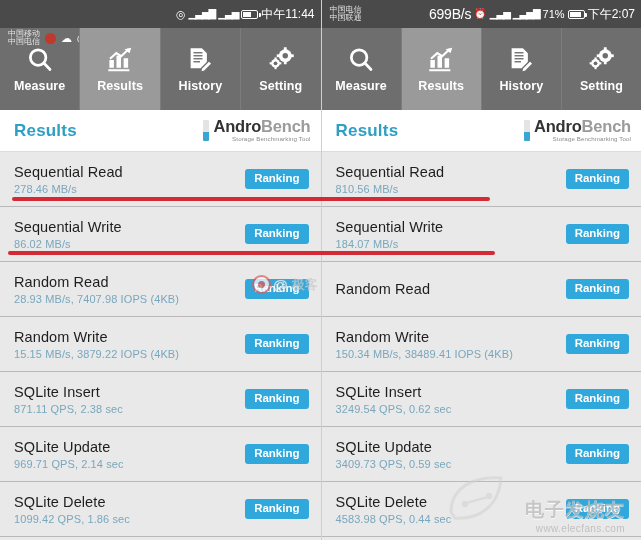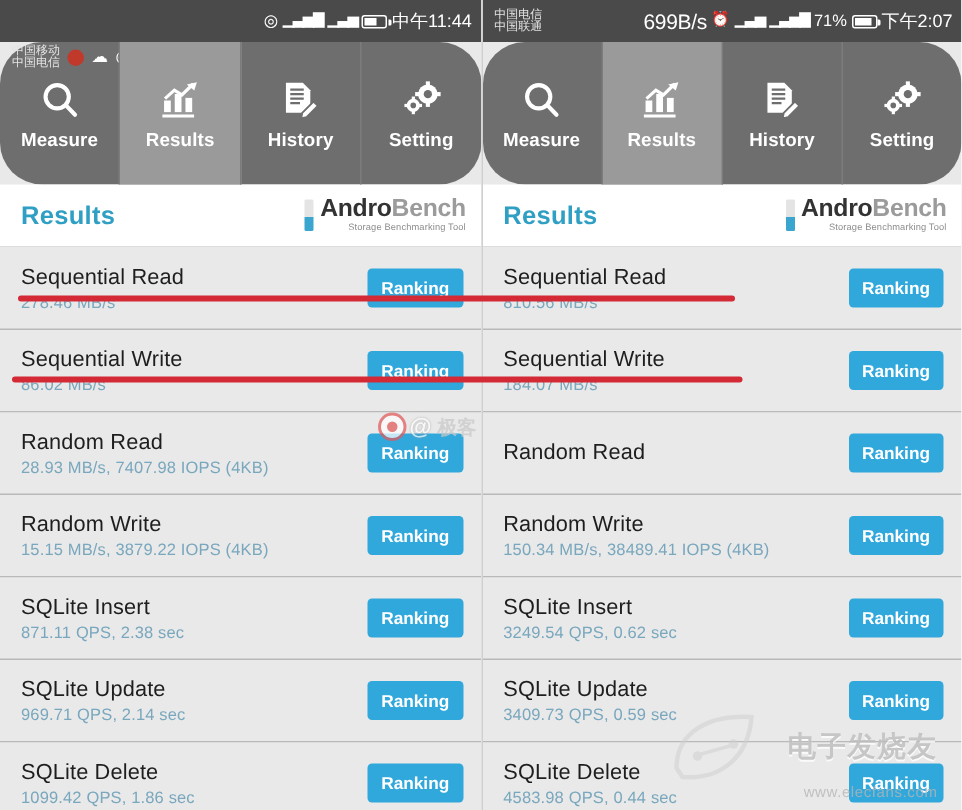--- a/index.html
+++ b/index.html
@@ -34,21 +34,21 @@
   .sb-icon.batt::after {
     content: ""; position: absolute; right: -3.5px; top: 2px;
     width: 2px; height: 4px; background: #fff; border-radius: 0 1px 1px 0;
   }
   .sb-icon.batt .fill { position: absolute; left: 1px; top: 1px; bottom: 1px; width: 8px; background: #fff; }
   .clock { font-size: 12px; }
   .pct { font-size: 11px; }
   .dot-icon { width: 11px; height: 11px; border-radius: 50%; display:inline-block; }
 
   
-  .tabbar { height: 95px; background: #6e6e6e; display: flex; border-radius: 28px; }
+  .tabbar { height: 82px; background: #6e6e6e; display: flex; }
   .tab {
     flex: 1; display: flex; flex-direction: column;
     align-items: center; justify-content: center;
     color: #ffffff; position: relative; gap: 4px;
     border-right: 1px solid #7c7c7c;
   }
   .tab:last-child { border-right: none; }
   .tab.active { background: #9a9a9a; }
   .tab .tlabel { font-size: 12.5px; font-weight: 600; letter-spacing: .1px; }
   .tab svg { display: block; }
@@ -74,21 +74,21 @@
     height: 55px; background: #e9e9e9;
     border-bottom: 1px solid #b9b9b9;
     display: flex; align-items: center; justify-content: space-between;
     padding: 0 12px 0 14px; position: relative;
   }
   .row .texts { display: flex; flex-direction: column; gap: 3px; }
   .row .rname { font-size: 14.5px; color: #1e1e1e; letter-spacing: .1px; }
   .row .rval { font-size: 11px; color: #79a7bd; letter-spacing: .1px; }
   .ranking-btn {
     background: #31a8dc; color: #ffffff; font-size: 11.5px; font-weight: 600;
-    padding: 9px 9px 5px; border-radius: 3px; border: none;
+    padding: 4px 9px 5px; border-radius: 3px; border: none;
     font-family: inherit; line-height: 1; cursor: pointer;
   }
 
   
   .redline {
     position: absolute; height: 4px; background: #d32a36;
     border-radius: 2px; z-index: 40; pointer-events: none;
   }
   #redline-1 { left: 12px; top: 197px; width: 478px; }
   #redline-2 { left: 8px; top: 251px; width: 487px; }
@@ -96,21 +96,21 @@
   
   .wm { position: absolute; z-index: 30; pointer-events: none; user-select: none; }
   .wm-weibo { left: 252px; top: 275px; display: flex; align-items: center; gap: 2px; opacity: .72; }
   .wm-weibo .eye { width: 19px; height: 19px; border-radius: 50%; background: #ffffff; border: 2px solid #e15a5a;
                    display:flex; align-items:center; justify-content:center; }
   .wm-weibo .eye::after { content:""; width: 7px; height: 7px; border-radius: 50%; background: #e15a5a; }
   .wm-weibo .at { font-size: 15px; color: #ffffff; font-weight: 700; text-shadow: 0 0 2px #999; }
   .wm-weibo .cn { font-size: 13px; color: #c9c9c9; font-weight: 700; margin-left: 2px; }
   .wm-elecfans { right: 16px; bottom: 6px; text-align: right; opacity: .78; }
   .wm-elecfans .cnbig { font-size: 19px; color: #bdbdbd; font-weight: 700; letter-spacing: 1px; text-shadow: 0 1px 0 #fff; }
-  .wm-elecfans .url { font-size: 10px; color: #b5b5b5; letter-spacing: .4px; margin-top: 12px; }
+  .wm-elecfans .url { font-size: 10px; color: #b5b5b5; letter-spacing: .4px; }
   .wm-leaf { position: absolute; right: 120px; bottom: 12px; opacity: .5; }
 </style>
 </head>
 <body>
 
 <div class="screen">
 
   <div class="panel left">
 
     <div class="statusbar">

